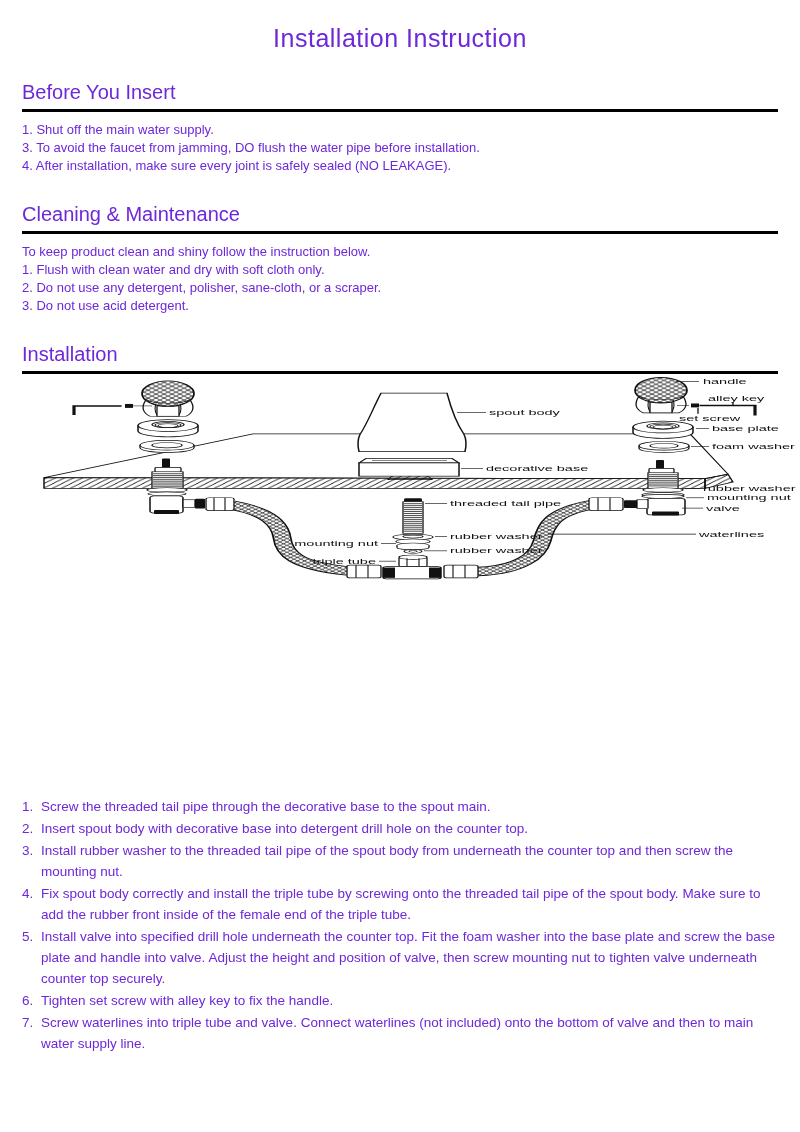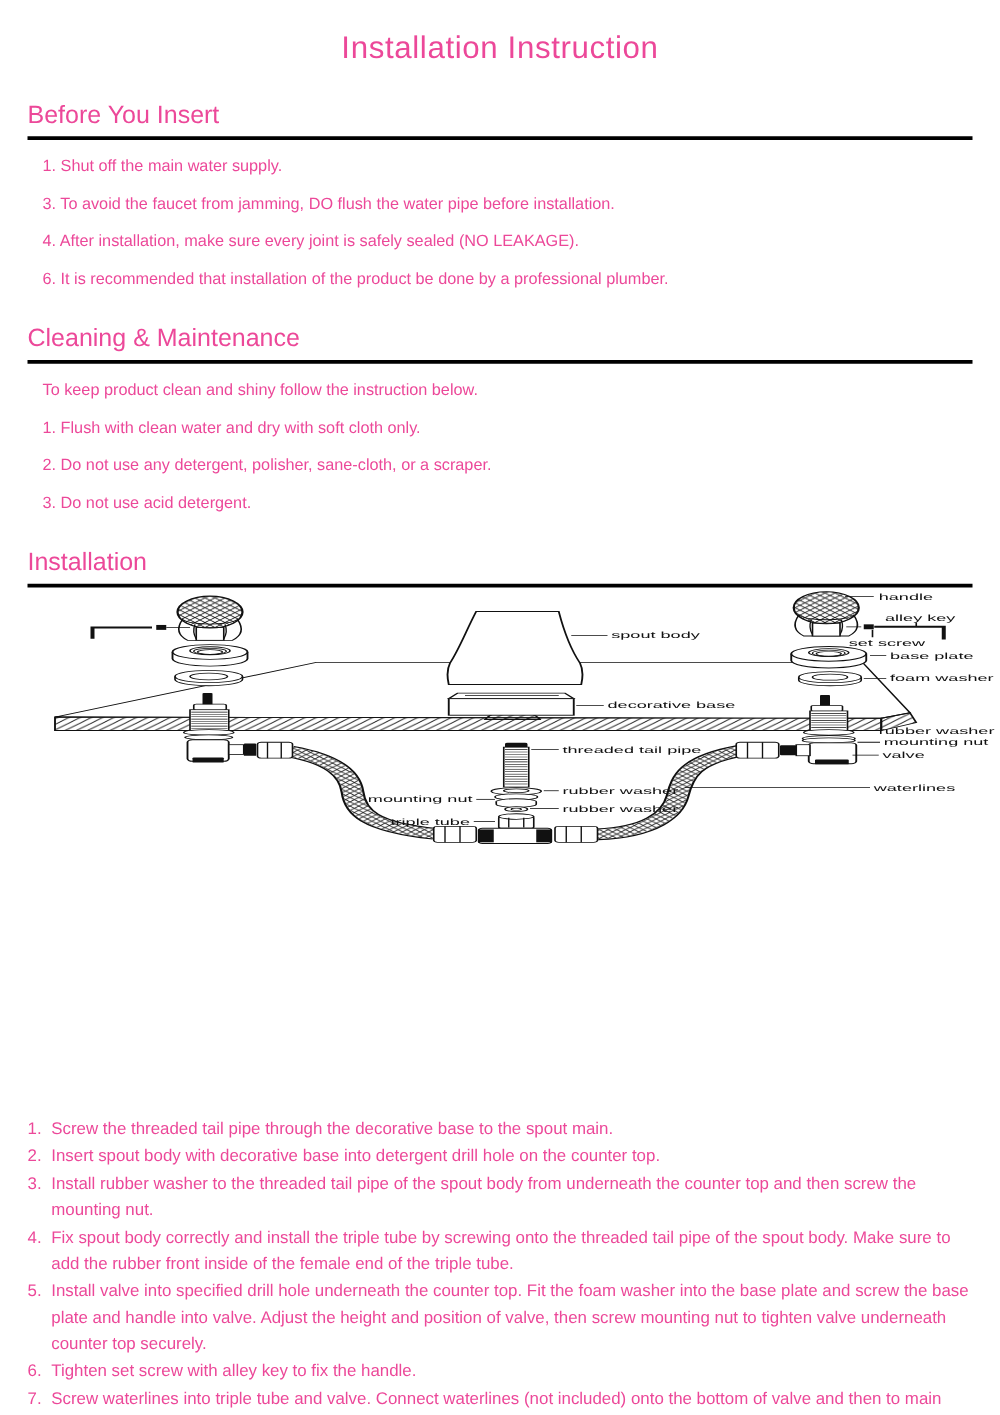--- a/index.html
+++ b/index.html
@@ -1,22 +1,22 @@
 <!DOCTYPE html>
 <html><head>
 <meta charset="utf-8">
 <style>
   html,body{margin:0;padding:0;background:#fff;}
-  .page{position:relative;width:800px;height:1132px;background:#fff;color:#ec4899;
+  .page{position:relative;width:800px;height:1132px;background:#fff;color:#6d28d9;
         font-family:"Liberation Sans",sans-serif;overflow:hidden;}
   h1{margin:24px 0 0;font-size:25px;font-weight:normal;text-align:center;letter-spacing:.5px;}
   h2{margin:28px 22px 0;font-size:20px;font-weight:normal;}
   .rule{border-top:3px solid #000;margin:5px 22px 0;}
   .plist{margin:9px 22px 0;font-size:13px;line-height:18px;}
-  .plist p{margin:12px;}
+  .plist p{margin:0;}
   .steps{margin:0 22px;padding-top:2px;font-size:13.5px;line-height:21px;}
   .step{display:flex;margin-bottom:1px;}
   .step .num{width:19px;flex:0 0 19px;}
   .step .txt{flex:1;}
   svg{display:block;}
   .ol{fill:#fff;stroke:#111;stroke-width:1.5;}
   .ol2{fill:#fff;stroke:#111;stroke-width:1.3;}
   .blk{fill:#111;stroke:none;}
   .thin{fill:none;stroke:#111;stroke-width:1.1;}
   .leader{fill:none;stroke:#111;stroke-width:1.3;}
@@ -36,21 +36,20 @@
 
   <h1>Installation Instruction</h1>
 
   <section>
     <h2>Before You Insert</h2>
     <div class="rule"></div>
     <div class="plist">
       <p>1. Shut off the main water supply.</p>
       <p>3. To avoid the faucet from jamming, DO flush the water pipe before installation.</p>
       <p>4. After installation, make sure every joint is safely sealed (NO LEAKAGE).</p>
-      <p>6. It is recommended that installation of the product be done by a professional plumber.</p>
     </div>
   </section>
 
   <section>
     <h2>Cleaning &amp; Maintenance</h2>
     <div class="rule"></div>
     <div class="plist">
       <p>To keep product clean and shiny follow the instruction below.</p>
       <p>1. Flush with clean water and dry with soft cloth only.</p>
       <p>2. Do not use any detergent, polisher, sane-cloth, or a scraper.</p>

